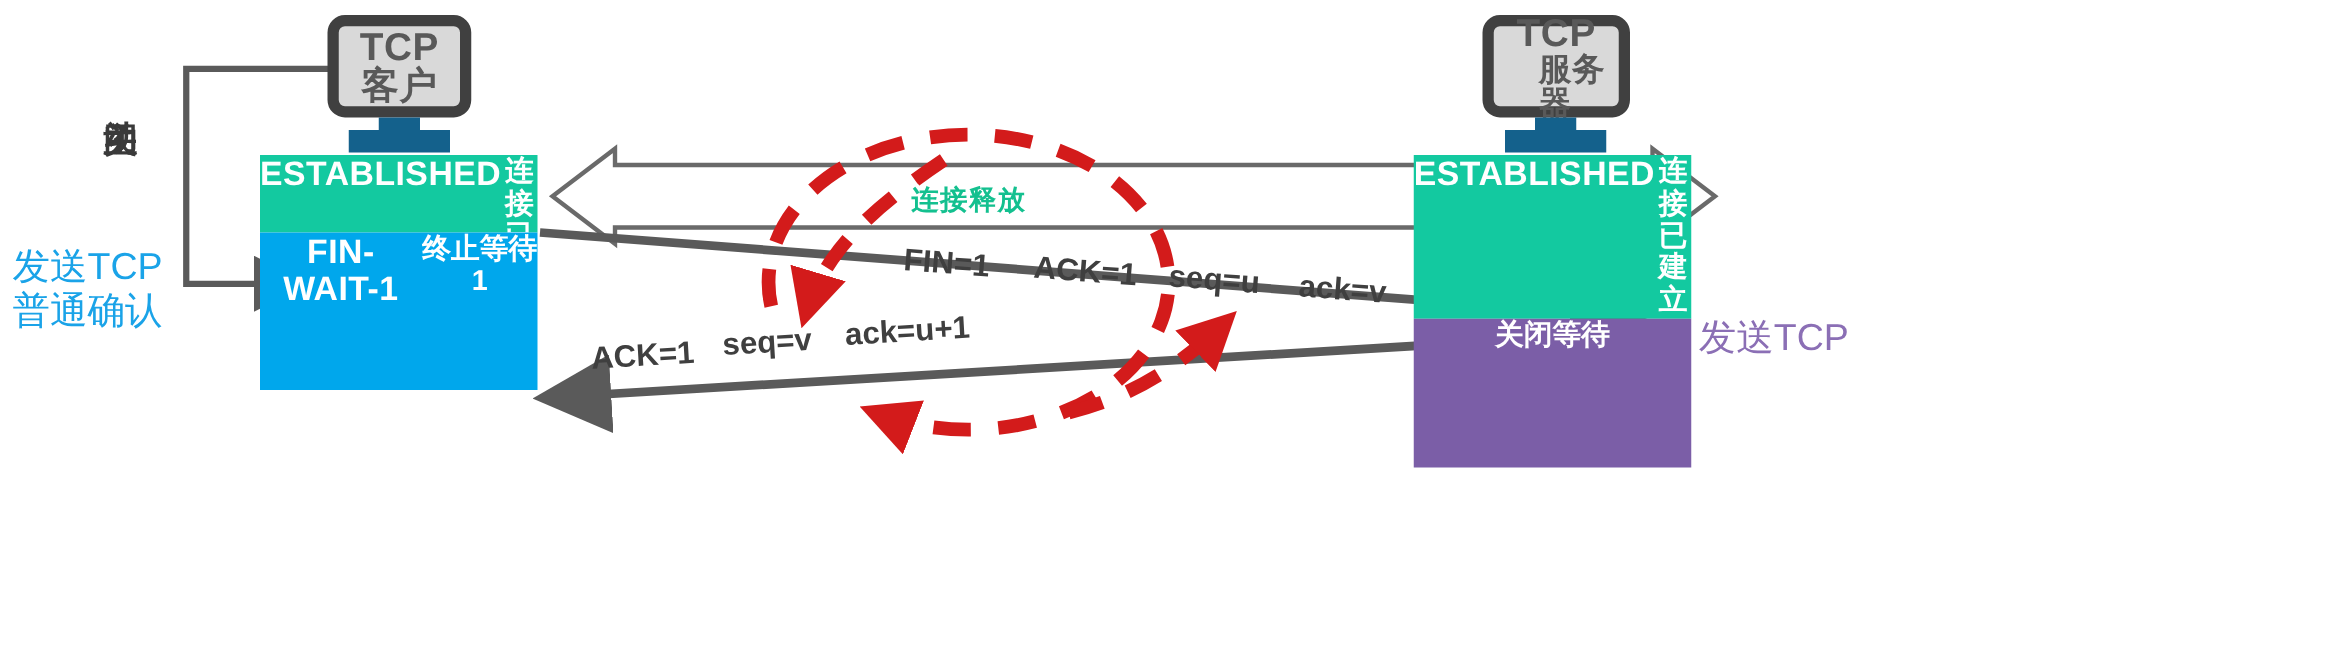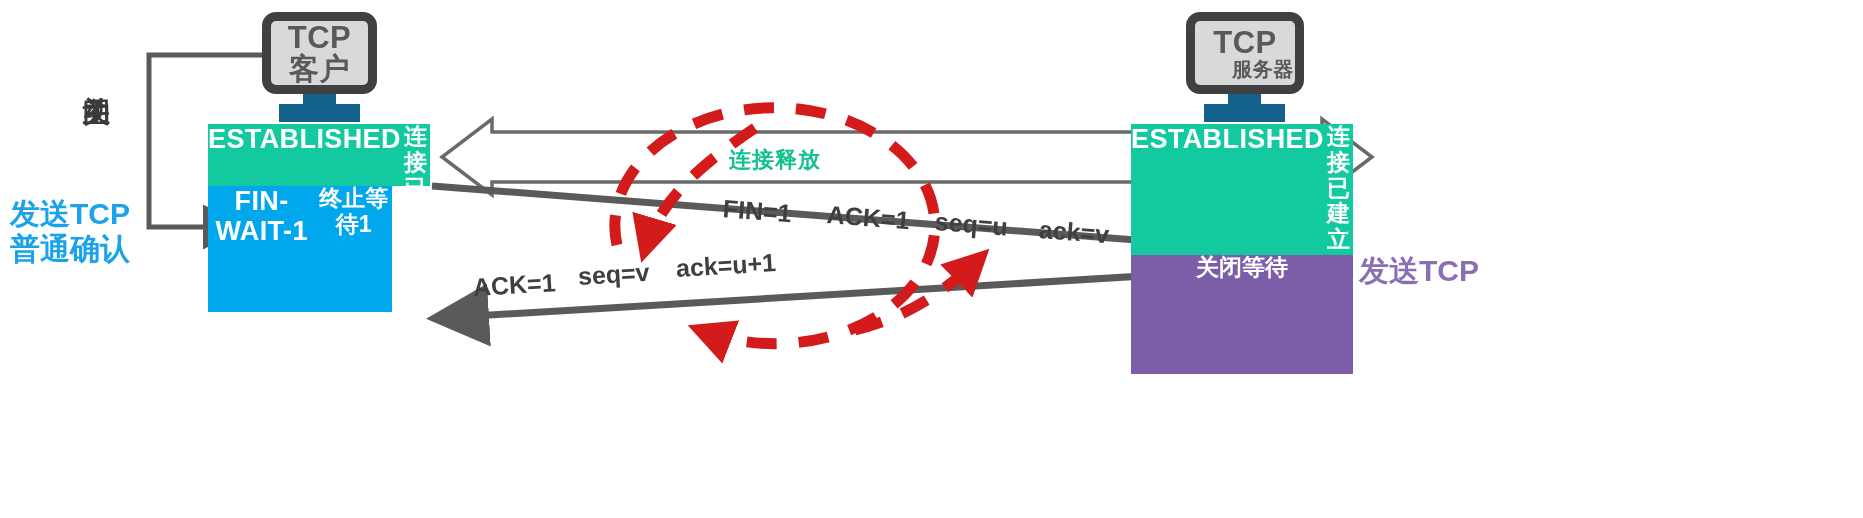--- a/index.html
+++ b/index.html
@@ -67,21 +67,21 @@
     font-size: 23px;
     font-weight: bold;
   }
   .est   { background: #13c9a0; }
   .finw  { background: #00a7ec; }
   .closw { background: #7b5ea7; }
 
   
   .side-note {
     position: absolute;
-    font-weight: bold;
+    font-weight: normal;
     line-height: 1.18;
     white-space: nowrap;
   }
   .note-blue   { color: #1aa3e8; font-size: 30px; }
   .note-purple { color: #8b6fb5; font-size: 30px; }
 
   
   .vert-label {
     position: absolute;
     color: #3a3a3a;
@@ -180,31 +180,31 @@
 
   <div class="monitor-frame" style="left:262px; top:12px; width:115px; height:82px;">
     <div class="mline en">TCP</div>
     <div class="mline cn">客户</div>
   </div>
   <div class="monitor-neck" style="left:303px; top:94px; width:33px; height:13px;"></div>
   <div class="monitor-base" style="left:279px; top:104px; width:81px; height:18px;"></div>
 
   <div class="monitor-frame" style="left:1186px; top:12px; width:118px; height:82px;">
     <div class="mline en">TCP</div>
-    <div class="mline cn" style="font-size:20px;margin-left:36px;">服务器</div>
+    <div class="mline cn" style="font-size:26px;margin-left:36px;">服务器</div>
   </div>
   <div class="monitor-neck" style="left:1228px; top:94px; width:33px; height:13px;"></div>
   <div class="monitor-base" style="left:1204px; top:104px; width:81px; height:18px;"></div>
 
   <div class="state-box est" style="left:208px; top:124px; width:222px; height:62px;">
     <div class="s-en">ESTABLISHED</div>
     <div class="s-cn">连接已建立</div>
   </div>
 
-  <div class="state-box finw" style="left:208px; top:186px; width:184px; height:126px;">
+  <div class="state-box finw" style="left:208px; top:186px; width:222px; height:126px;">
     <div class="s-en">FIN-WAIT-1</div>
     <div class="s-cn">终止等待1</div>
   </div>
 
   <div class="state-box est" style="left:1131px; top:124px; width:222px; height:131px;">
     <div class="s-en">ESTABLISHED</div>
     <div class="s-cn">连接已建立</div>
   </div>
 
   <div class="state-box closw" style="left:1131px; top:255px; width:222px; height:119px;">

